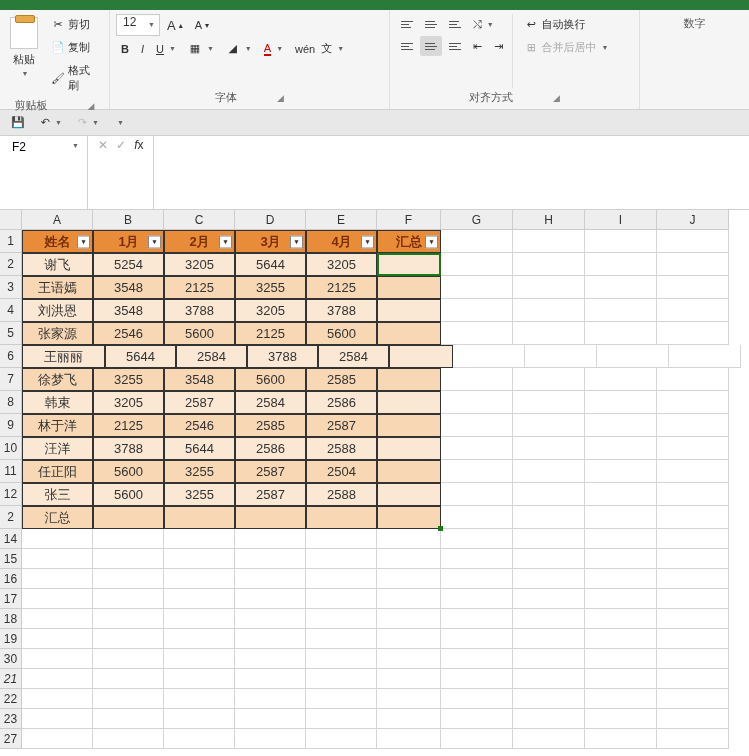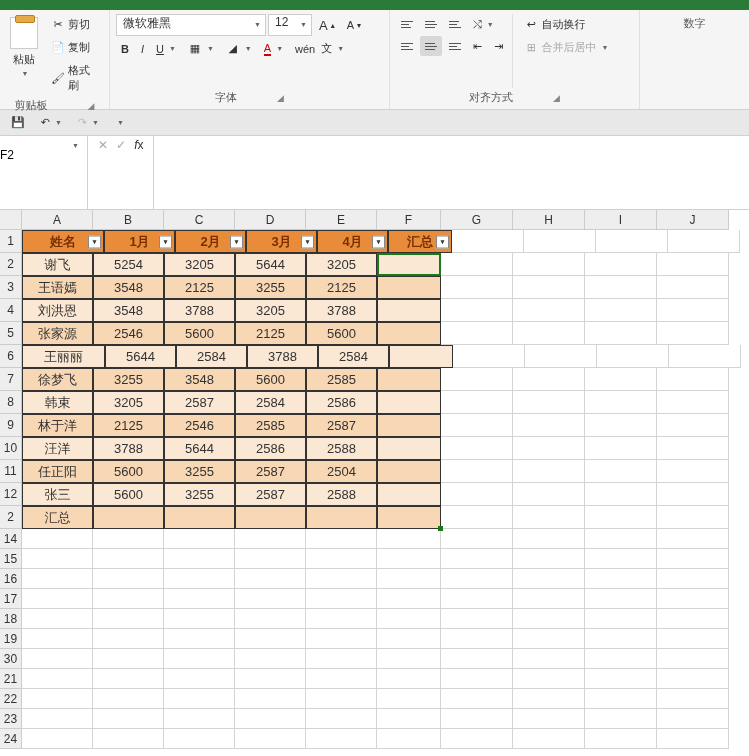--- a/index.html
+++ b/index.html
@@ -34,21 +34,21 @@
 .alignbtn { width: 22px; height: 20px; display: inline-flex; align-items: center; justify-content: center; }
 .alignbtn .bars { display: flex; flex-direction: column; gap: 2px; }
 .alignbtn .bars span { height: 1px; background: #555; }
 
 
 .qat { background: #e8e8e8; height: 26px; border-bottom: 1px solid #d0d0d0; display: flex; align-items: center; gap: 6px; padding: 0 6px; }
 
 
 .fxbar { display: flex; height: 74px; border-bottom: 1px solid #d0d0d0; }
 .namebox { width: 88px; border-right: 1px solid #d0d0d0; display: flex; align-items: flex-start; }
-.namebox input { border: none; width: 70px; height: 22px; padding: 0 0; font-size: 12px; margin-top: 8px; }
+.namebox input { border: none; width: 70px; height: 22px; padding: 0 12px; font-size: 12px; }
 .fxbtns { display: flex; align-items: flex-start; padding-top: 2px; gap: 8px; padding-left: 10px; padding-right: 10px; border-right: 1px solid #d0d0d0; }
 .fxinput { flex: 1; }
 
 
 .gridwrap { position: relative; overflow: hidden; height: 546px; }
 .corner { position: absolute; left: 0; top: 0; width: 22px; height: 20px; background: #eee; border-right: 1px solid #ccc; border-bottom: 1px solid #ccc; }
 .colheads { position: absolute; left: 22px; top: 0; display: flex; height: 20px; }
 .colheads div { background: #eee; border-right: 1px solid #ccc; border-bottom: 1px solid #ccc; text-align: center; font-size: 12px; line-height: 20px; color: #333; }
 .rowheads { position: absolute; left: 0; top: 20px; width: 22px; }
 .rowheads div { background: #eee; border-right: 1px solid #ccc; border-bottom: 1px solid #ccc; text-align: center; font-size: 12px; color: #333; }
@@ -96,21 +96,20 @@
     </div>
     <div class="group-label">
         <span>剪贴板</span>
         <span class="dlr">◢</span>
       </div>
   </div>
 
   <div class="group" style="width:280px">
     <div class="group-body col">
       <div class="row">
-        <div class="fontsel fname"><span>微软雅黑</span><span class="dd">▼</span></div>
         <div class="fontsel fsize"><span>12</span><span class="dd">▼</span></div>
         <div class="btn">
             <span style="font-size:13px">A</span>
             <span style="font-size:8px">▴</span>
           </div>
         <div class="btn">
             <span style="font-size:11px">A</span>
             <span style="font-size:8px">▾</span>
           </div>
       </div>
@@ -294,28 +293,28 @@
       <div style="height: 23px; line-height: 23px;">11</div>
       <div style="height: 23px; line-height: 23px;">12</div>
       <div style="height: 23px; line-height: 23px;">2</div>
       <div style="height: 20px; line-height: 20px;">14</div>
       <div style="height: 20px; line-height: 20px;">15</div>
       <div style="height: 20px; line-height: 20px;">16</div>
       <div style="height: 20px; line-height: 20px;">17</div>
       <div style="height: 20px; line-height: 20px;">18</div>
       <div style="height: 20px; line-height: 20px;">19</div>
       <div style="height: 20px; line-height: 20px;">30</div>
-      <div style="height: 20px; line-height: 20px;">21</div>
+      <div style="height: 20px; line-height: 20px; font-style: italic;">21</div>
       <div style="height: 20px; line-height: 20px;">22</div>
       <div style="height: 20px; line-height: 20px;">23</div>
-      <div style="height: 20px; line-height: 20px;">24</div>
+      <div style="height: 20px; line-height: 20px;">27</div>
     </div>
   <div class="cells" id="cells">
       <div class="cellrow">
-        <div class="cell tblcell hdr" style="width: 82px; height: 23px;">姓名<span class="filter">▾</span></div>
+        <div class="cell tblcell hdr" style="width: 71px; height: 23px;">姓名<span class="filter">▾</span></div>
         <div class="cell tblcell hdr" style="width: 71px; height: 23px;">1月<span class="filter">▾</span></div>
         <div class="cell tblcell hdr" style="width: 71px; height: 23px;">2月<span class="filter">▾</span></div>
         <div class="cell tblcell hdr" style="width: 71px; height: 23px;">3月<span class="filter">▾</span></div>
         <div class="cell tblcell hdr" style="width: 71px; height: 23px;">4月<span class="filter">▾</span></div>
         <div class="cell tblcell hdr" style="width: 64px; height: 23px;">汇总<span class="filter">▾</span></div>
         <div class="cell" style="width: 72px; height: 23px;"></div>
         <div class="cell" style="width: 72px; height: 23px;"></div>
         <div class="cell" style="width: 72px; height: 23px;"></div>
         <div class="cell" style="width: 72px; height: 23px;"></div>
       </div>

